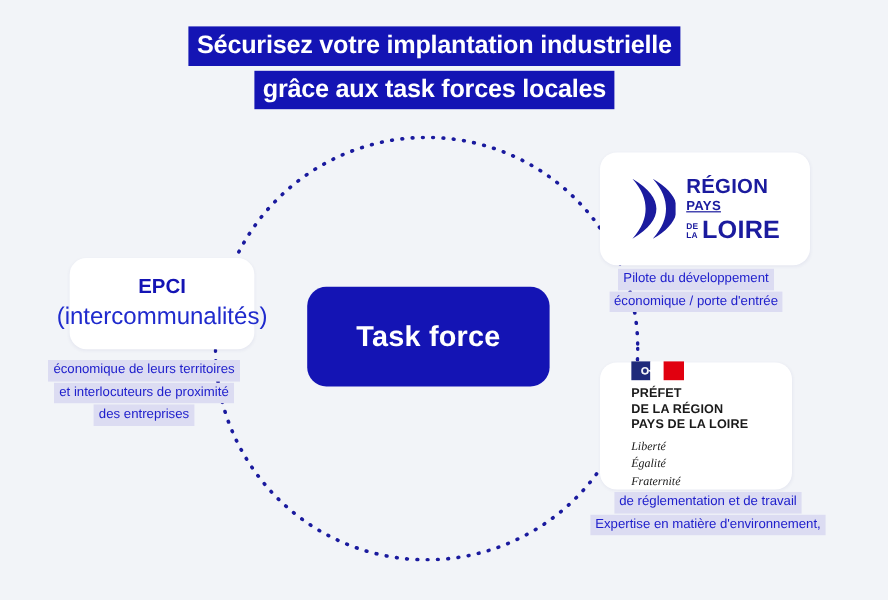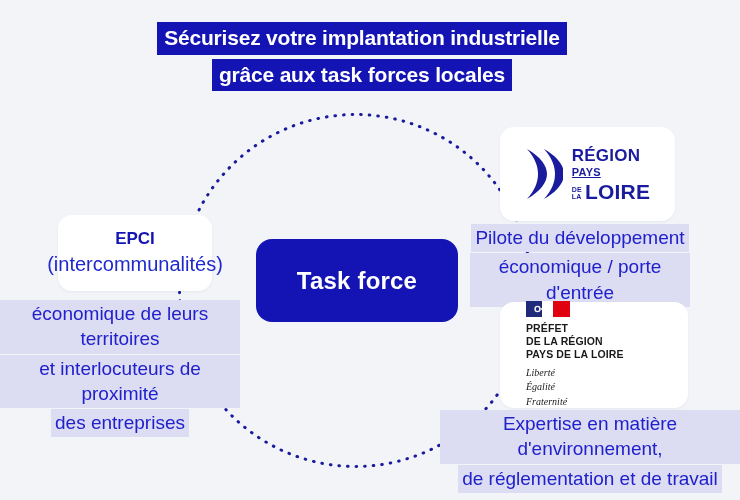--- a/index.html
+++ b/index.html
@@ -73,21 +73,21 @@
   .rw-pays{font-size:11px;letter-spacing:0.2px;margin-top:3px;text-decoration:underline;}
   .rw-loire-row{display:flex;align-items:flex-end;margin-top:3px;gap:3px;}
   .rw-dela{
     display:flex;flex-direction:column;
     font-size:7px;line-height:1.05;letter-spacing:0.2px;padding-bottom:1px;
   }
   .rw-loire{font-size:21px;letter-spacing:0.2px;}
 
   
   #prefet-card{
-    left:500px;top:302px;width:188px;height:106px;
+    left:500px;top:302px;width:160px;height:106px;
     display:flex;align-items:center;justify-content:flex-start;
     padding-left:26px;box-sizing:border-box;
   }
   .prefet-block{display:flex;flex-direction:column;}
   .flag{display:flex;width:44px;height:16px;position:relative;margin-bottom:5px;}
   .flag svg{display:block;}
   .prefet-lines{
     color:#1a1a1a;font-weight:bold;font-size:10.5px;line-height:1.28;
     letter-spacing:0.1px;
   }
@@ -110,21 +110,21 @@
   
   .caption{
     position:absolute;
     text-align:center;
     line-height:0;
   }
   .cap-line{
     display:inline-block;
     background:#dcdcf2;
     color:#2020cc;
-    font-size:19px;
+    font-size:11px;
     line-height:1.33;
     padding:1px 4px 2px 4px;
     margin:0;
   }
   .cap-line.bold{
     font-weight:bold;
     color:#1414b4;
   }
   .cap-row{display:block;line-height:0;margin-bottom:1px;}
 
@@ -209,21 +209,21 @@
       </span>
       <span class="motto">
         <div>Liberté</div>
         <div>Égalité</div>
         <div>Fraternité</div>
       </span>
     </div>
   </div>
 
   <div class="caption" id="dreal-caption">
+    <span class="cap-row"><span class="cap-line">de réglementation et de travail</span></span>
     <span class="cap-row"><span class="cap-line">Expertise en matière d'environnement,</span></span>
-    <span class="cap-row"><span class="cap-line">de réglementation et de travail</span></span>
   </div>
 
   <div id="taskforce">
     <span class="tf-label">Task force</span>
   </div>
 
 </div>
 
 </body></html>

